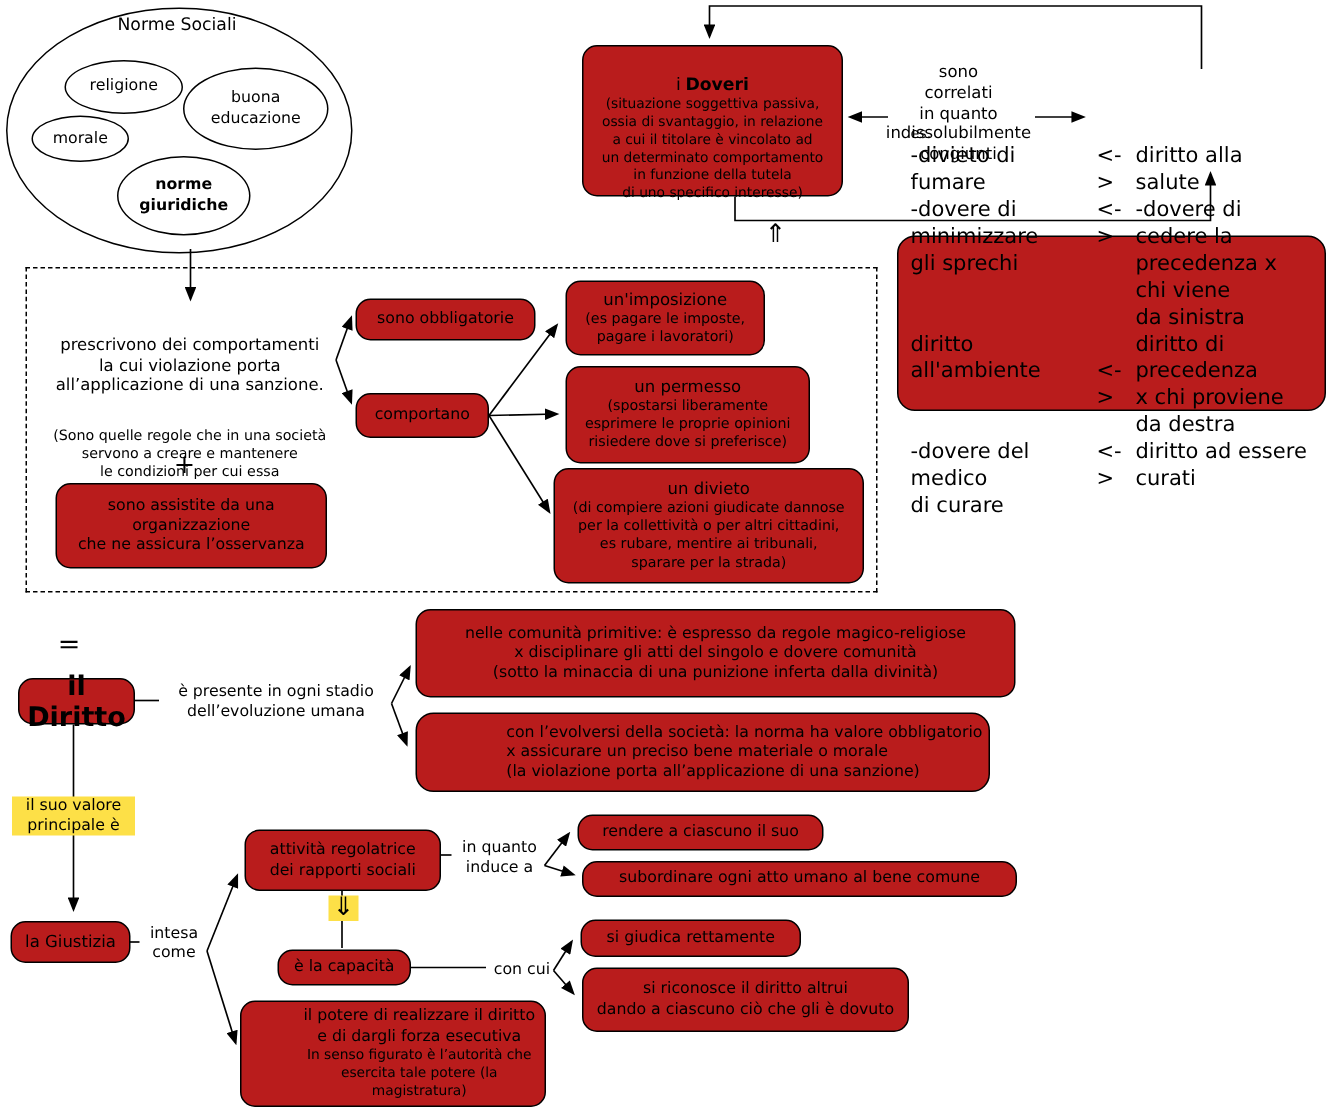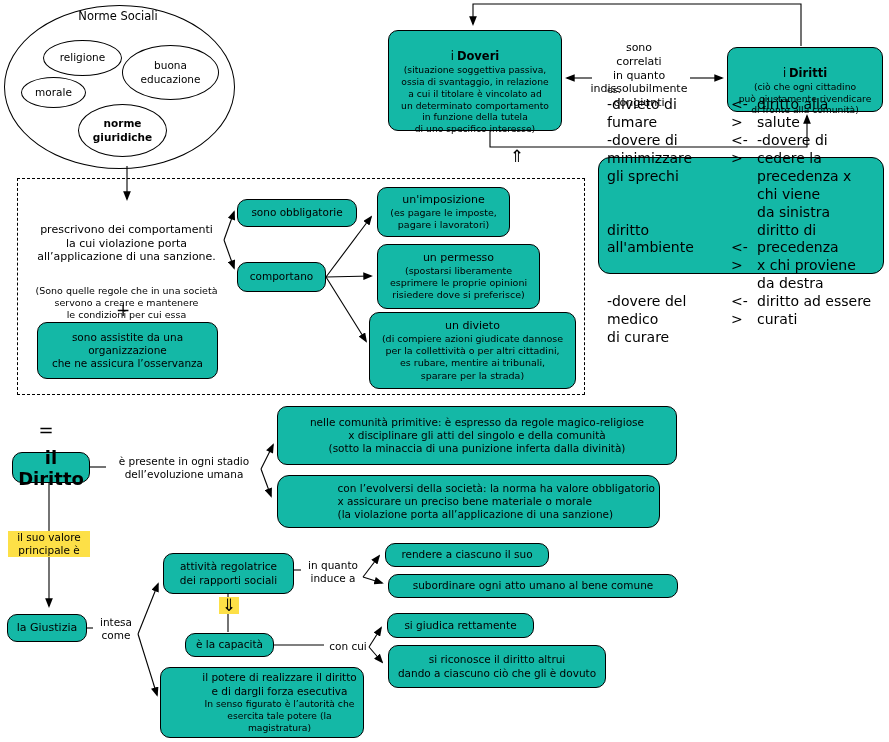--- a/index.html
+++ b/index.html
@@ -3,21 +3,21 @@
 <meta charset="utf-8">
 <style>
   html,body{margin:0;padding:0;background:#fff;}
   .canvas{position:relative;width:889px;height:742px;background:#fff;
           font-family:"DejaVu Sans",sans-serif;color:#000;overflow:hidden;}
   .wires{position:absolute;left:0;top:0;z-index:1;pointer-events:none;}
   .ell{position:absolute;border:1px solid #000;border-radius:50%;background:#fff;
        display:flex;align-items:center;justify-content:center;text-align:center;
        white-space:pre-line;z-index:2;}
   .ell.big{background:transparent;z-index:1;}
-  .node{position:absolute;border:1px solid #000;border-radius:10px;background:#14b8a6;
+  .node{position:absolute;border:1px solid #000;border-radius:10px;background:#b91c1c;
         display:flex;flex-direction:column;align-items:center;justify-content:center;
         text-align:center;white-space:pre-line;z-index:2;box-sizing:border-box;padding:2px 4px;}
   .dashed{position:absolute;border:1px dashed #000;z-index:0;}
   .lbl{position:absolute;white-space:pre-line;text-align:center;z-index:2;line-height:1.3;}
   .f11{font-size:11px;line-height:1.25;}
   .f105{font-size:10.5px;line-height:1.25;}
   .f95{font-size:9.5px;line-height:1.28;}
   .f92{font-size:9.2px;line-height:1.3;}
   .b{font-weight:bold;}
   .tprefix{margin-right:3px;}
@@ -89,28 +89,20 @@
 in funzione della tutela
 di uno specifico interesse)</div>
   </div>
 
   <div class="lbl f11" style="left:583px;top:41px;width:112px;">sono
 correlati
 in quanto
 indissolubilmente
 congiunti</div>
 
-  <div class="node" style="left:727px;top:47px;width:156px;height:65px;">
-    <div>
-      <span class="title tprefix">i</span><span class="title b">Diritti</span>
-    </div>
-    <div class="f92">(ciò che ogni cittadino
-può giustamente rivendicare
-di fronte alla comunità)</div>
-  </div>
 
   <div class="lbl bigsym" style="left:506px;top:148px;width:22px;">⇑</div>
 
   <div class="node leftal" style="left:598px;top:157px;width:286px;height:117px;padding:4px 8px;">
     <div class="es-label f95">es.</div>
     <div class="es-grid">
       <div>-divieto di fumare</div>
       <div>&lt;-&gt;</div>
       <div>diritto alla salute</div>
       <div>-dovere di minimizzare
@@ -167,21 +159,21 @@
 per la collettività o per altri cittadini,
 es rubare, mentire ai tribunali,
 sparare per la strada)</div>
   </div>
 
   <div class="lbl" style="left:35px;top:418px;width:22px;font-size:18px;">=</div>
   <div class="node b" style="left:12px;top:452px;width:78px;height:31px;font-size:18px;">il Diritto</div>
   <div class="lbl f105" style="left:103px;top:455px;width:162px;">è presente in ogni stadio
 dell’evoluzione umana</div>
   <div class="node f105" style="left:277px;top:406px;width:400px;height:59px;">nelle comunità primitive: è espresso da regole magico-religiose
-x disciplinare gli atti del singolo e della comunità
+x disciplinare gli atti del singolo e dovere comunità
 (sotto la minaccia di una punizione inferta dalla divinità)</div>
   <div class="node f105 leftal" style="left:277px;top:475px;width:383px;height:53px;padding-left:10px;">con l’evolversi della società: la norma ha valore obbligatorio
 x assicurare un preciso bene materiale o morale
 (la violazione porta all’applicazione di una sanzione)</div>
   <div class="lbl f105 whitebg" style="left:8px;top:531px;width:82px;">il suo valore
 principale è</div>
 
   <div class="node f11" style="left:7px;top:614px;width:80px;height:28px;">la Giustizia</div>
   <div class="lbl f105" style="left:94px;top:616px;width:44px;">intesa
 come</div>

